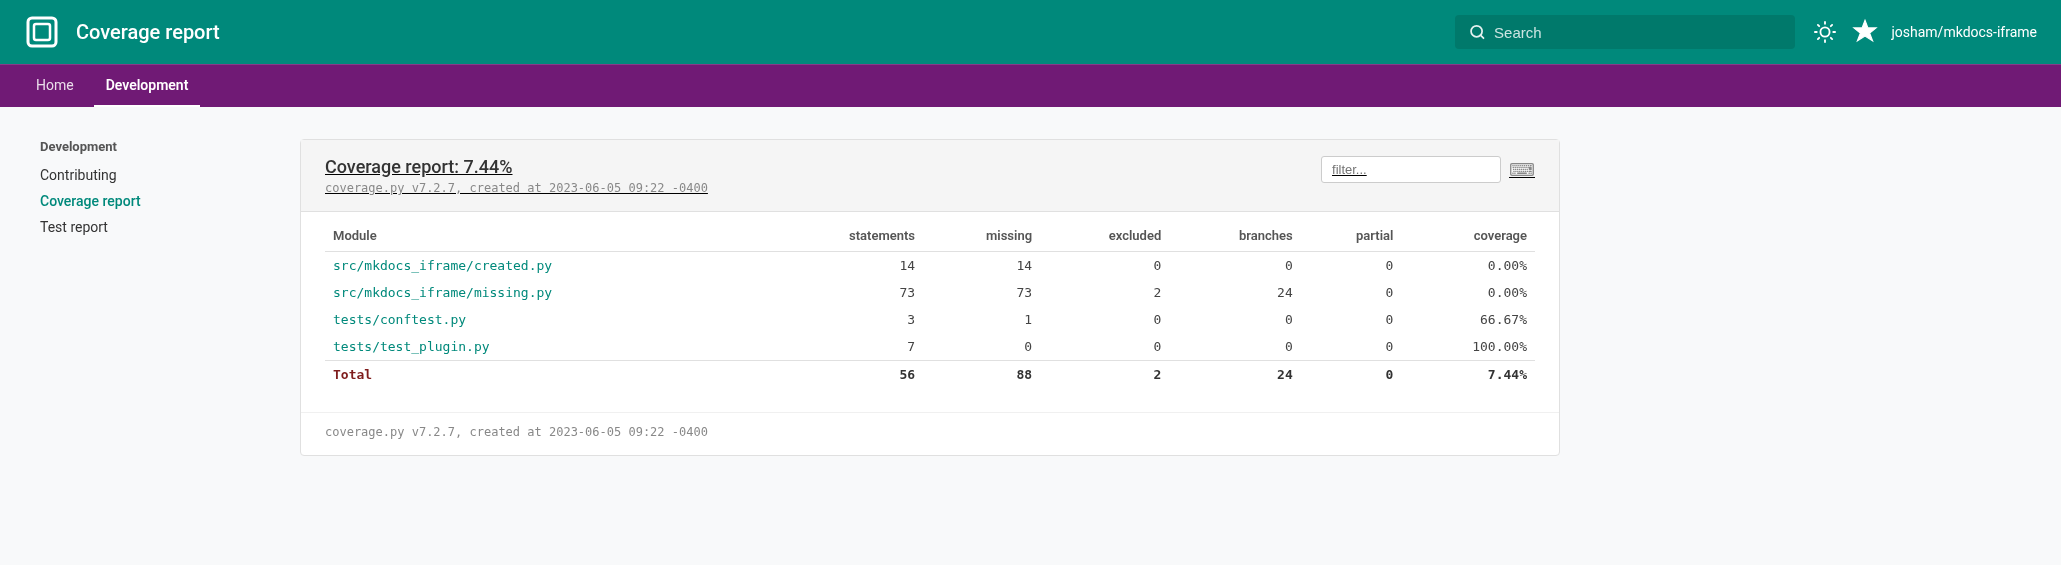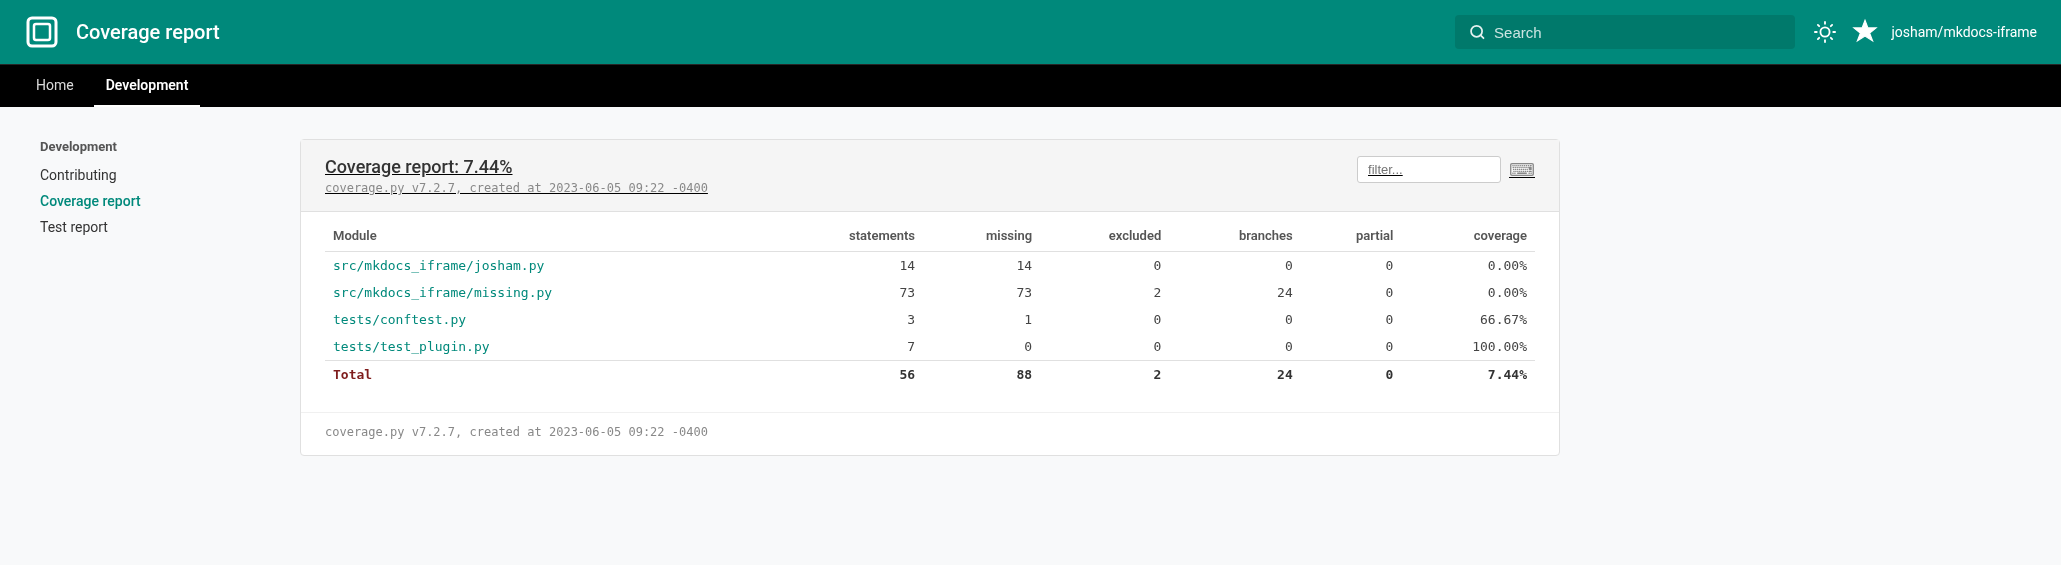--- a/index.html
+++ b/index.html
@@ -61,21 +61,21 @@
       justify-content: center;
       cursor: pointer;
     }
     .github-icon {
       width: 28px;
       height: 28px;
     }
 
     
     .navbar {
-      background: #000000;
+      background: #701a75;
       padding: 0 24px;
       display: flex;
       gap: 8px;
       border-top: 1px solid rgba(255,255,255,0.15);
     }
     .navbar a {
       color: rgba(255,255,255,0.85);
       text-decoration: none;
       padding: 12px 12px;
       font-size: 14px;
@@ -153,21 +153,21 @@
       display: flex;
       align-items: center;
       gap: 8px;
     }
     .filter-input {
       border: 1px solid #ccc;
       border-radius: 3px;
       padding: 5px 10px;
       font-size: 13px;
       color: #999;
-      width: 144px;
+      width: 180px;
       outline: none;
     }
     .keyboard-icon {
       color: #888;
       font-size: 18px;
       cursor: pointer;
     }
 
     
     .coverage-table {
@@ -293,21 +293,21 @@
             <th>statements</th>
             <th>missing</th>
             <th>excluded</th>
             <th>branches</th>
             <th>partial</th>
             <th>coverage</th>
           </tr>
         </thead>
         <tbody id="coverage-tbody">
         <tr>
-      <td>src/mkdocs_iframe/josham.py</td>
+      <td>src/mkdocs_iframe/created.py</td>
       <td>14</td>
       <td>14</td>
       <td>0</td>
       <td>0</td>
       <td>0</td>
       <td>0.00%</td>
     </tr>
             <tr>
       <td>src/mkdocs_iframe/missing.py</td>
       <td>73</td>

